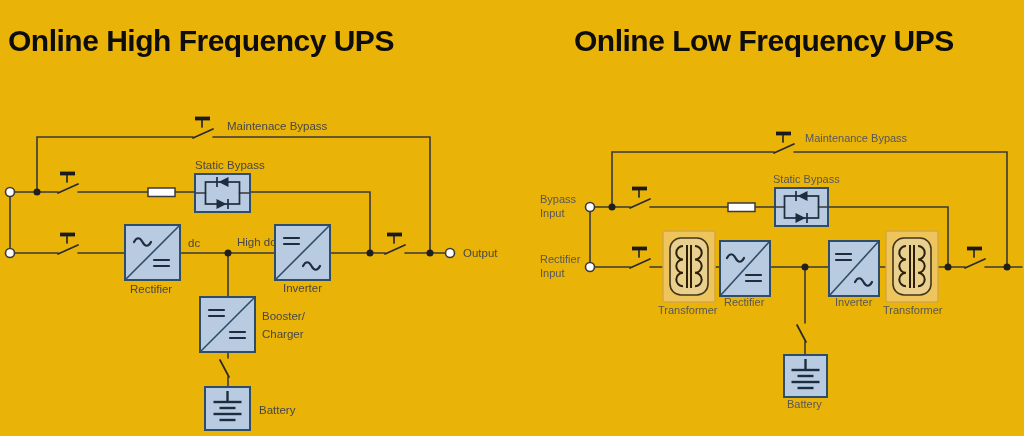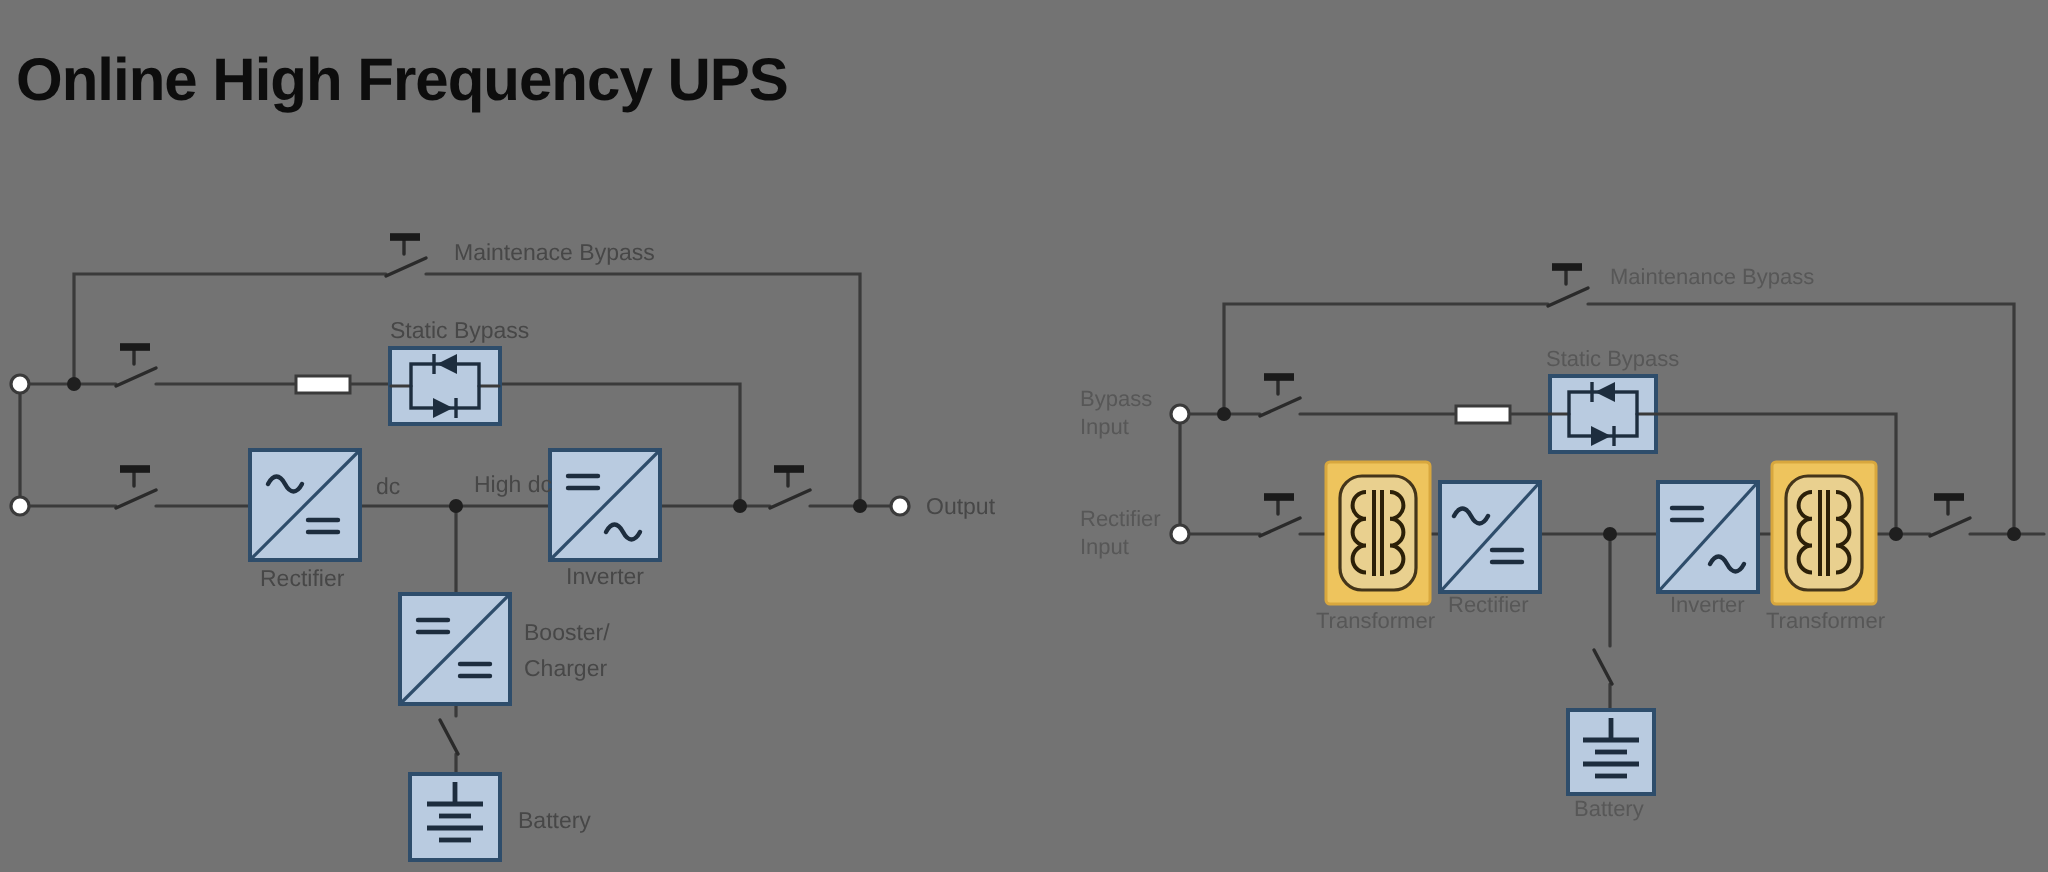--- a/index.html
+++ b/index.html
@@ -1,21 +1,21 @@
 <!DOCTYPE html>
 <html style="--converter-box-fill: #b9cbe0; --converter-box-stroke: #2e4d6b; --transformer-box-fill: #eec45d; --transformer-inner-fill: #e9d08f; --wire: #3a3a3a; --title-text: #0d0d0d; --label-text: #474747;"><head>
 <meta charset="utf-8">
 <style>
   :root{
     --converter-box-fill:#b9cbe0; --converter-box-stroke:#2e4d6b;
     --transformer-box-fill:#eec45d; --transformer-inner-fill:#e9d08f;
     --wire:#3a3a3a; --title-text:#0d0d0d; --label-text:#474747;
   }
   html,body{margin:0;padding:0;background:#ffffff;}
-  #stage{position:relative;width:1024px;height:436px;background:#737373;overflow:hidden;
+  #stage{position:relative;width:1024px;height:436px;background:#eab308;overflow:hidden;
          font-family:"Liberation Sans",sans-serif;}
   .title{position:absolute;font-weight:700;font-size:30px;color:var(--title-text);
          white-space:nowrap;letter-spacing:-0.5px;}
   svg.diagram{position:absolute;}
   .wire{stroke:var(--wire);stroke-width:1.6;fill:none;stroke-linecap:round;}
   .boxblue{fill:var(--converter-box-fill);stroke:var(--converter-box-stroke);stroke-width:2;}
   .diag{stroke:var(--converter-box-stroke);stroke-width:1.6;}
   .sym{stroke:#1d2d3e;stroke-width:2.2;fill:none;stroke-linecap:round;}
   .loop{stroke:#1d2d3e;stroke-width:1.7;fill:none;}
   .fuse{fill:#ffffff;stroke:#3a3a3a;stroke-width:1.5;}
@@ -74,20 +74,21 @@
         <line x1="0" y1="0" x2="0" y2="11"></line>
         <line x1="-14" y1="11" x2="14" y2="11"></line>
         <line x1="-8" y1="17" x2="8" y2="17"></line>
         <line x1="-14" y1="23" x2="14" y2="23"></line>
         <line x1="-8" y1="29" x2="8" y2="29"></line>
       </g>
     </defs>
   </svg>
 
   <div class="title" style="left:8px;top:24px;">Online High Frequency UPS</div>
+  <div class="title" style="left:574px;top:24px;">Online Low Frequency UPS</div>
 
   <svg class="diagram" style="left:0;top:100px;" width="512" height="336" viewBox="0 0 512 336">
     <g>
       <polyline class="wire" points="37,92 37,37 193,37"></polyline>
       <polyline class="wire" points="213,37 430,37 430,153"></polyline>
       <line class="wire" x1="14.5" y1="92" x2="58" y2="92"></line>
       <line class="wire" x1="78" y1="92" x2="195" y2="92"></line>
       <polyline class="wire" points="250,92 370,92 370,153"></polyline>
       <line class="wire" x1="10" y1="96.5" x2="10" y2="148.5"></line>
       <line class="wire" x1="14.5" y1="153" x2="58" y2="153"></line>

